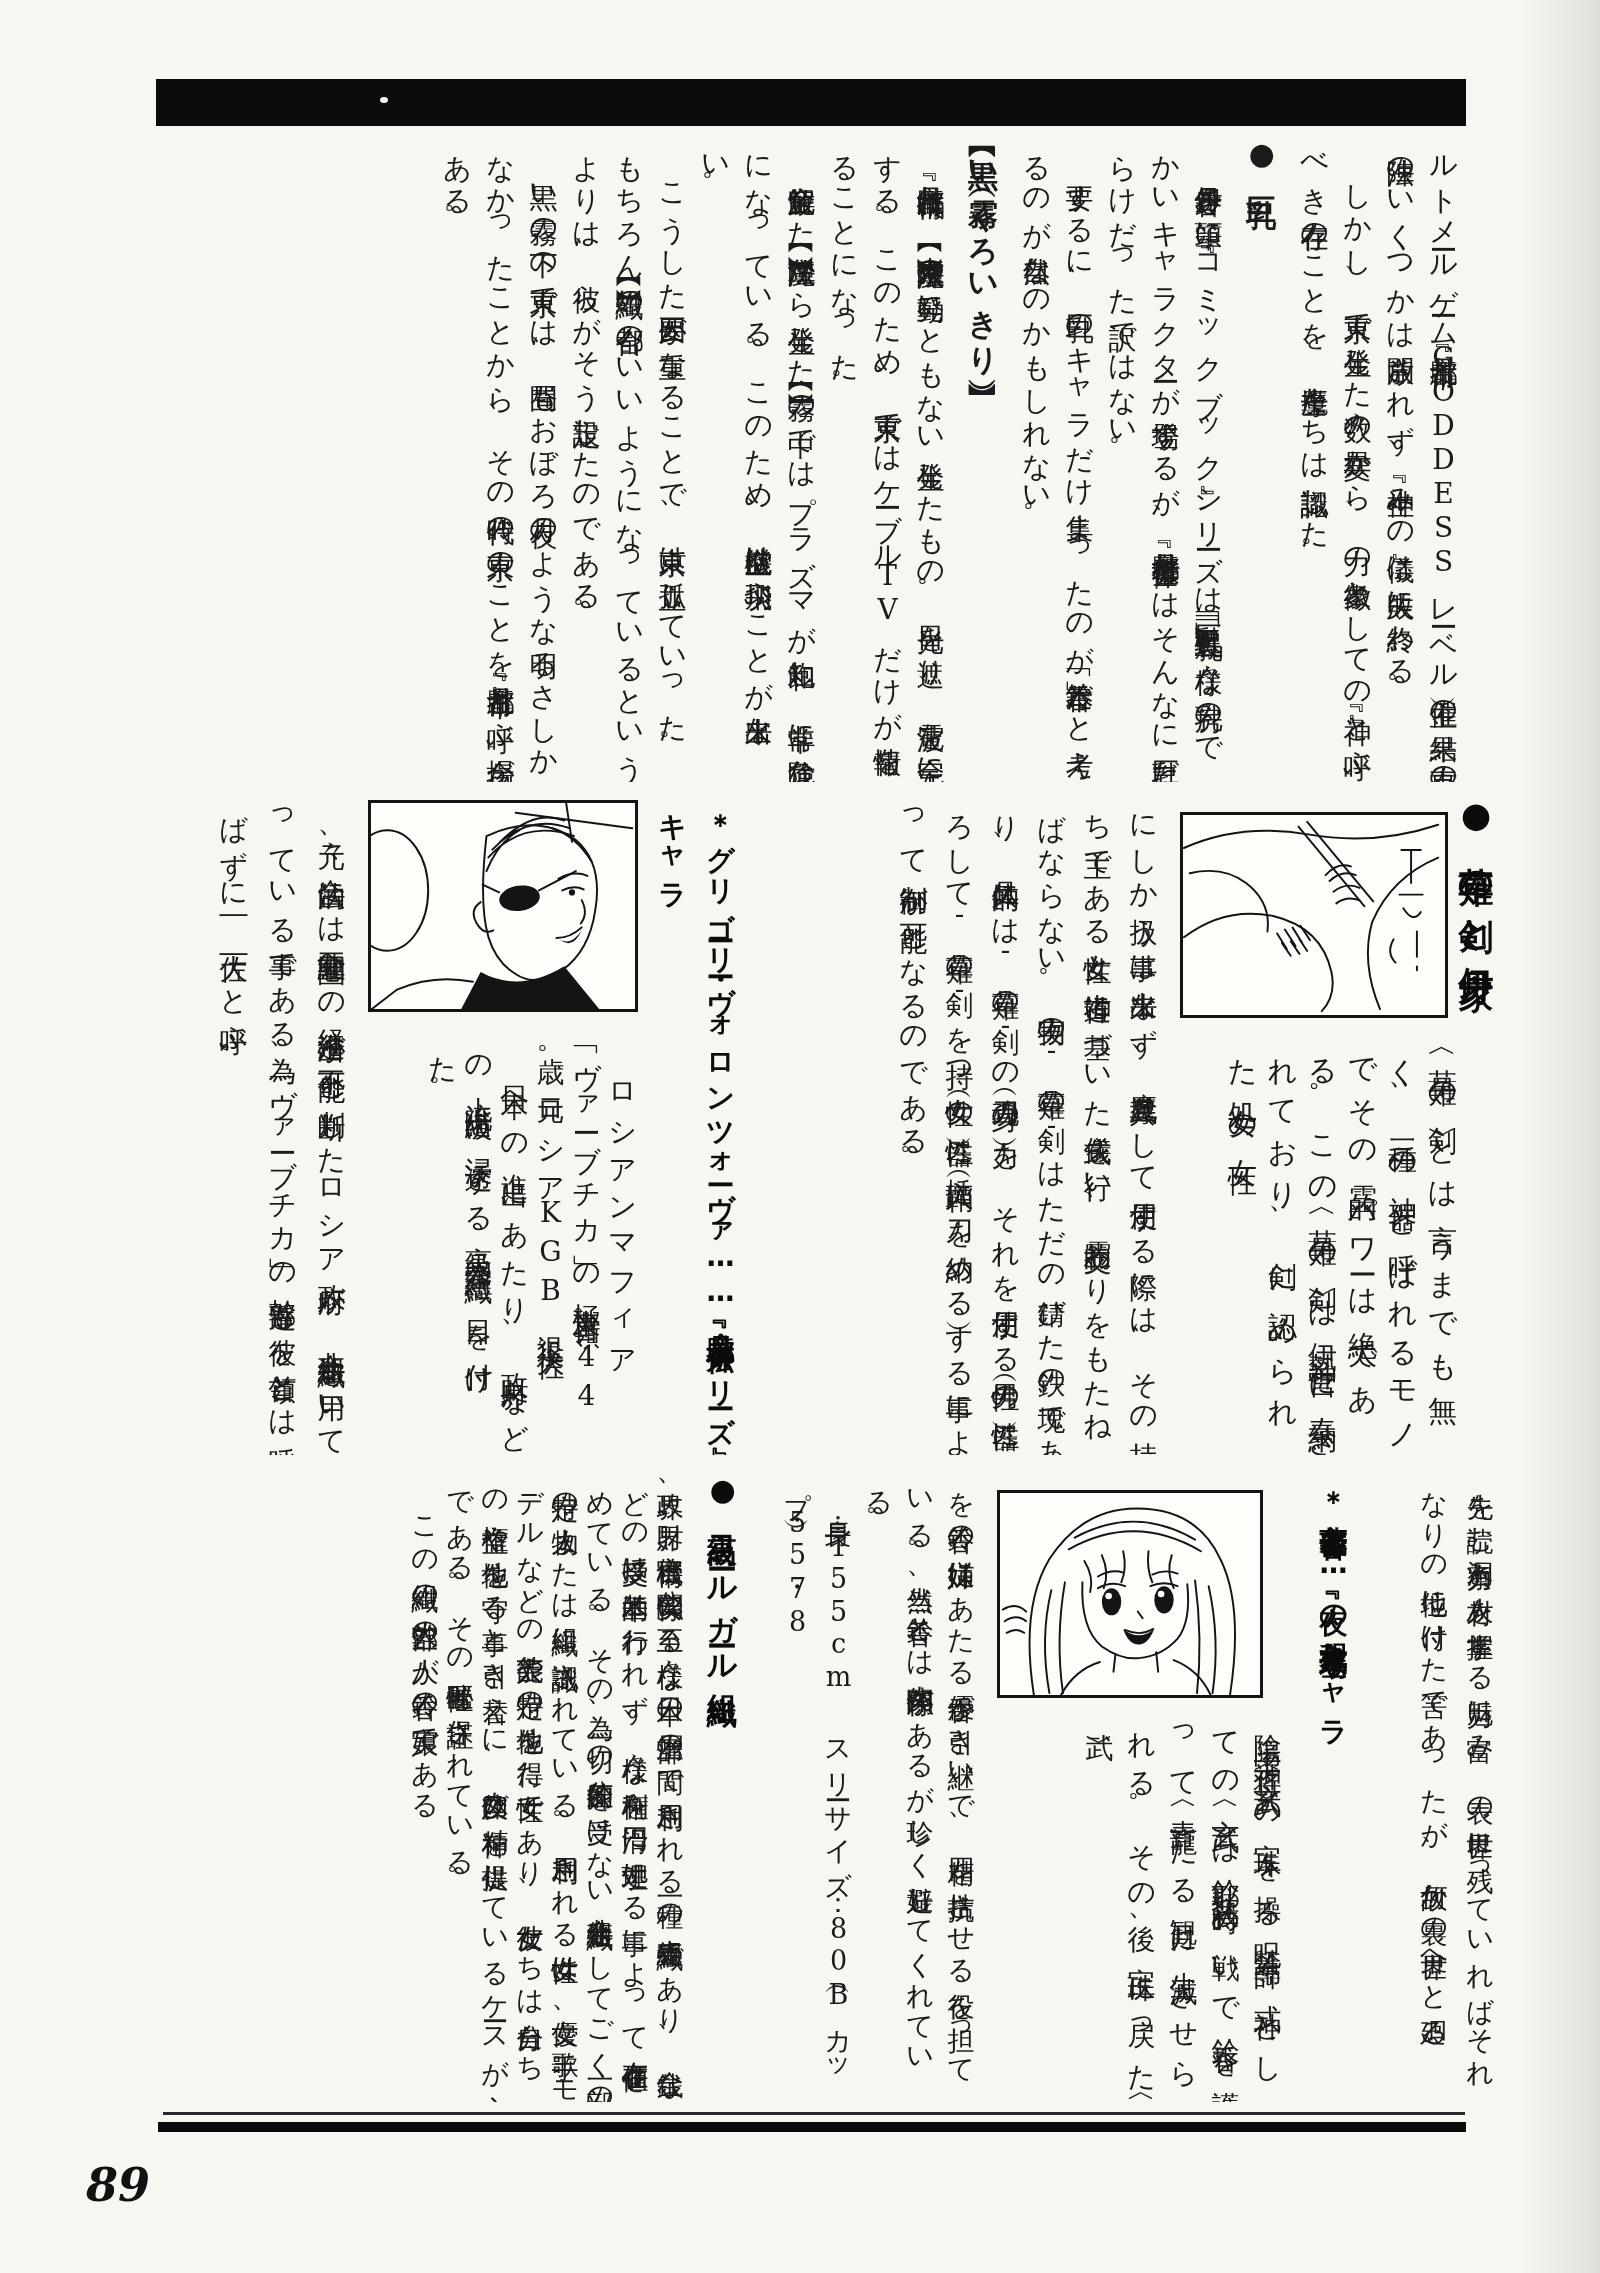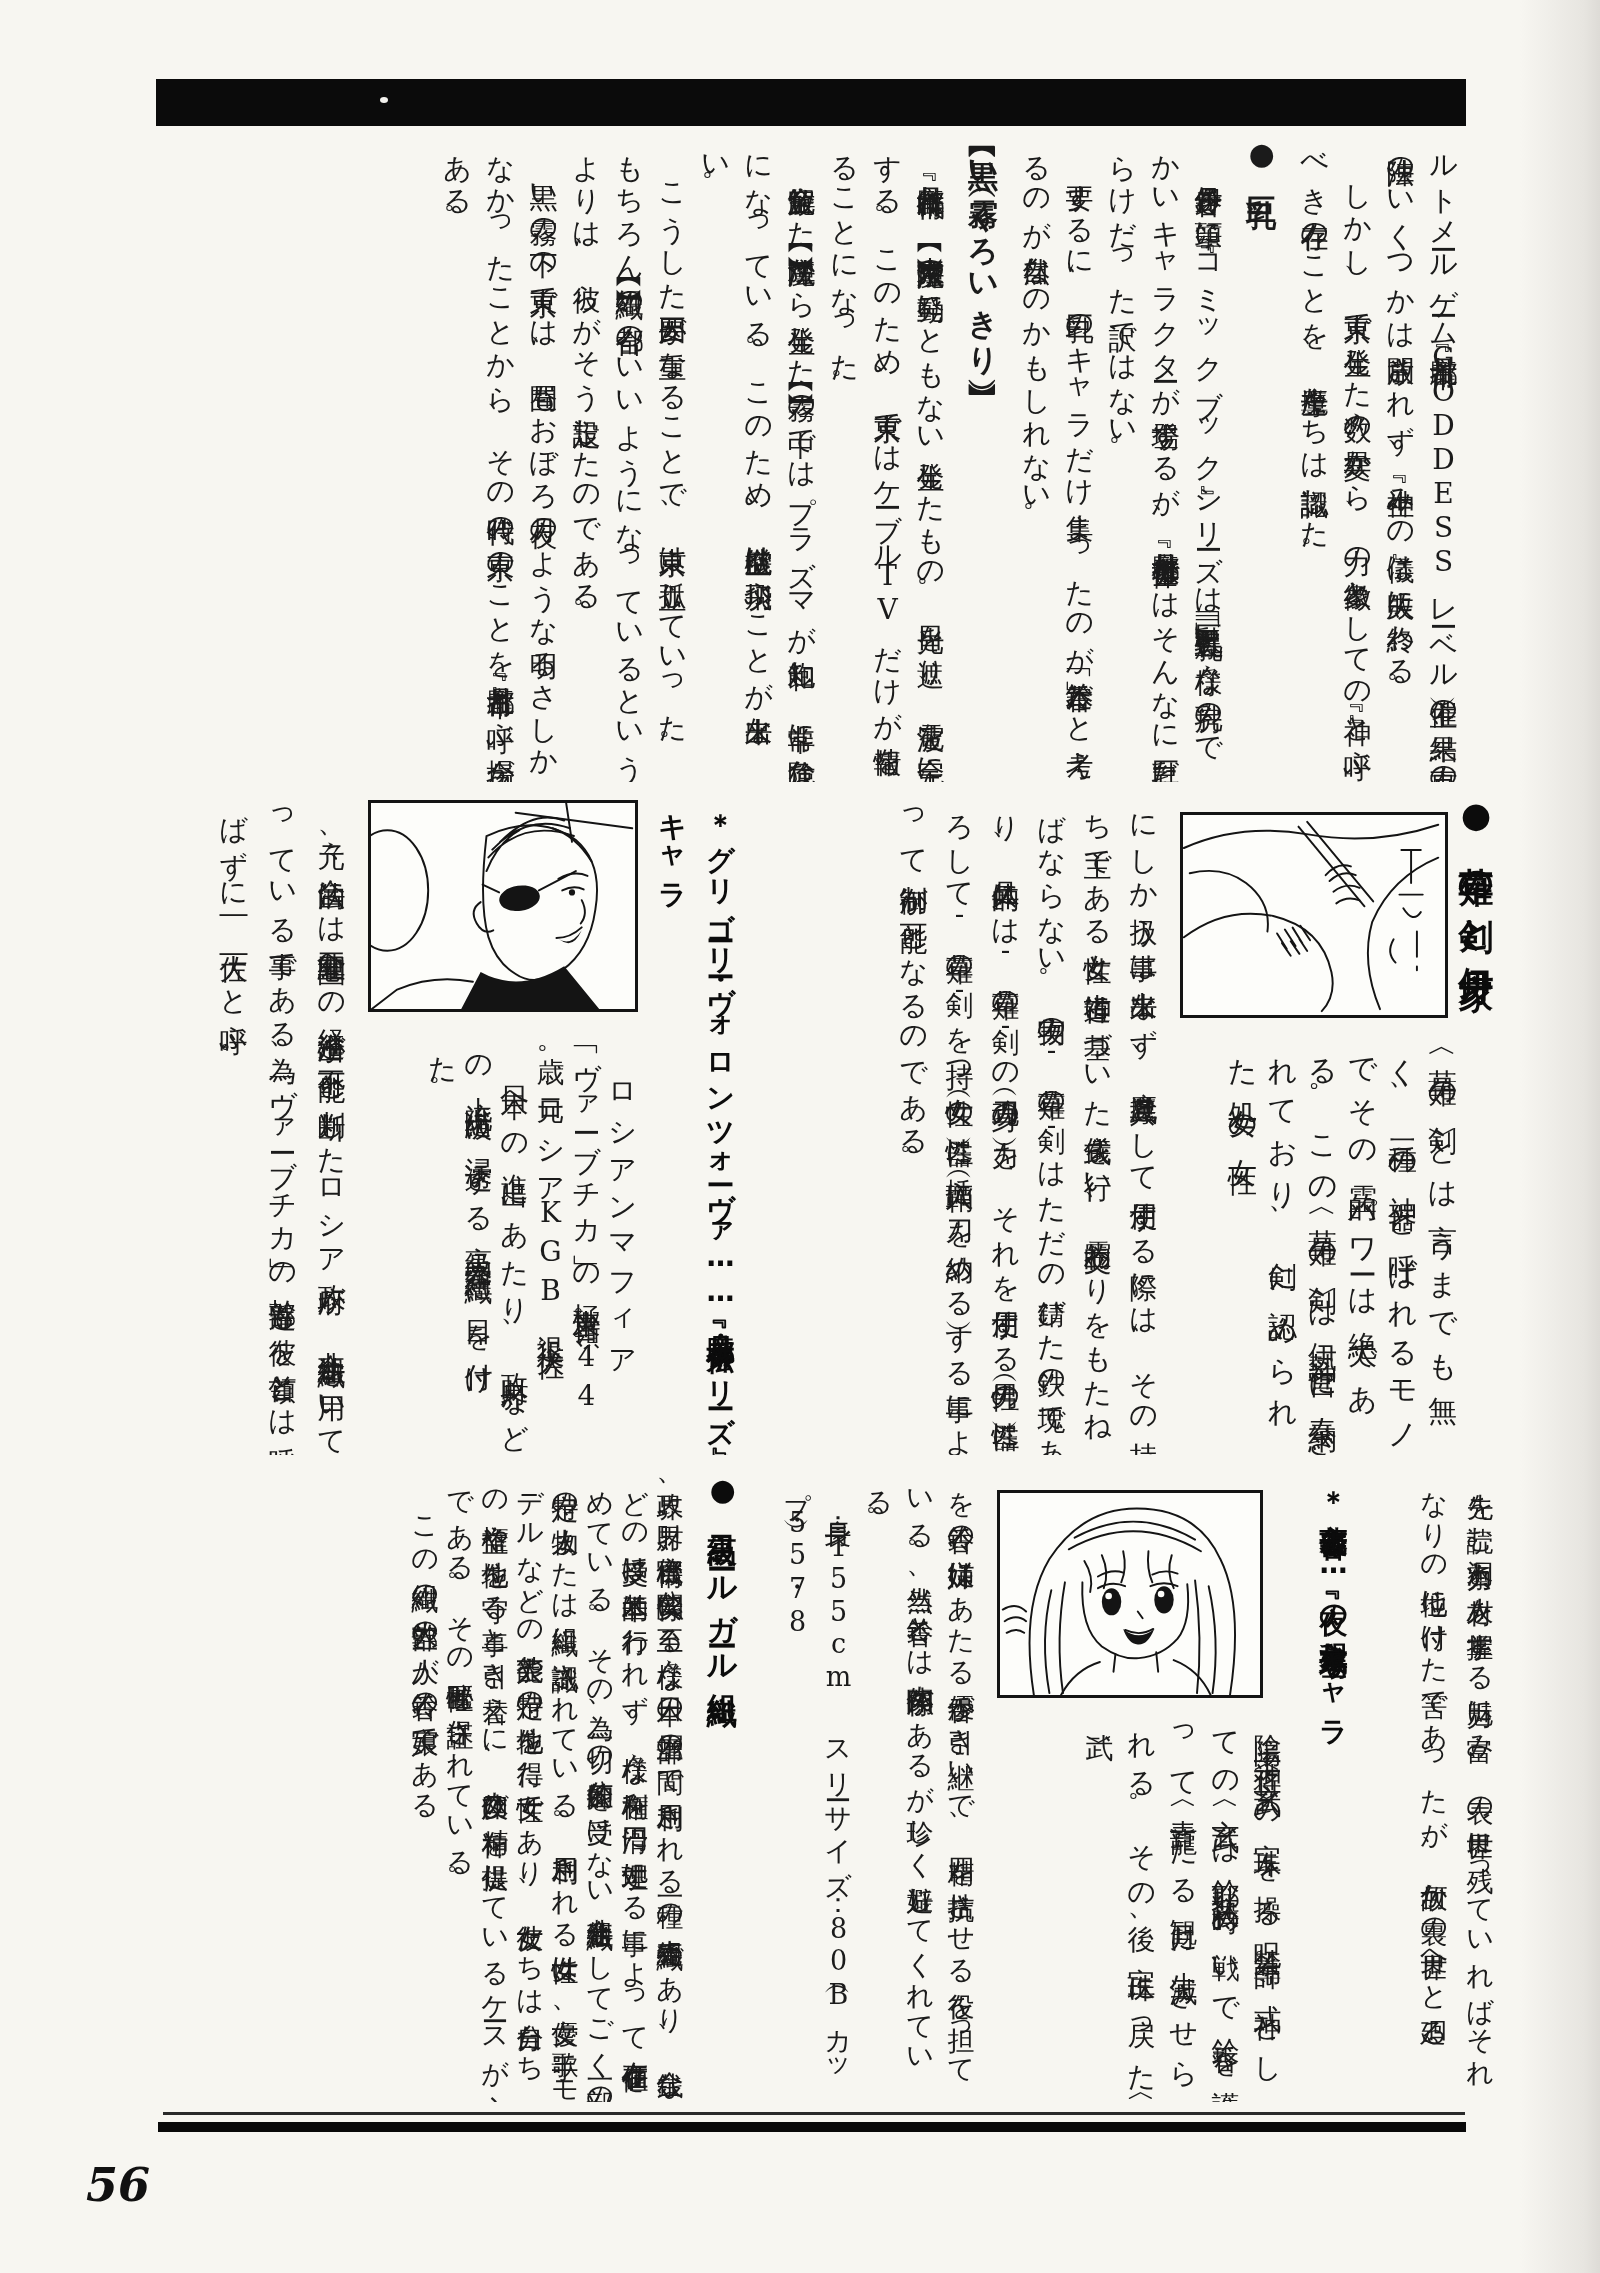--- a/index.html
+++ b/index.html
@@ -176,15 +176,15 @@
 
   <div id="callgirl-heading" class="region vtext gothic">●高級コールガール組織</div>
 
   <div id="band3-left" class="region vtext">
     <p>政界、財界、官僚機構、公安関係に至る様々な日本の上層部の間で利用される一種の売春組織であり、金銭などの授受は基本的に行われず、様々な利権を円滑に処理する事によって存在価値を高めている。その為、一切の公的抑圧を受けない非合法組織としてごく一部の特定の人物または組織に認識されている。利用される女性は、女優、歌手、モデルなどの芸能人や特定の地位を得た女性であり、彼女たちは自分たちの権益や地位を守る事と引き替えに、肉体及び精神を提供しているケースが主である。その秘匿性も保証されている。</p>
     <p class="indent">この組織の大幹部の一人が鈴香の実娘である</p>
   </div>
 
   <div class="rule-thin"></div>
   <div class="rule-thick"></div>
-  <div class="pageno">56</div>
+  <div class="pageno">89</div>
 
 </div>
 
 </body></html>

